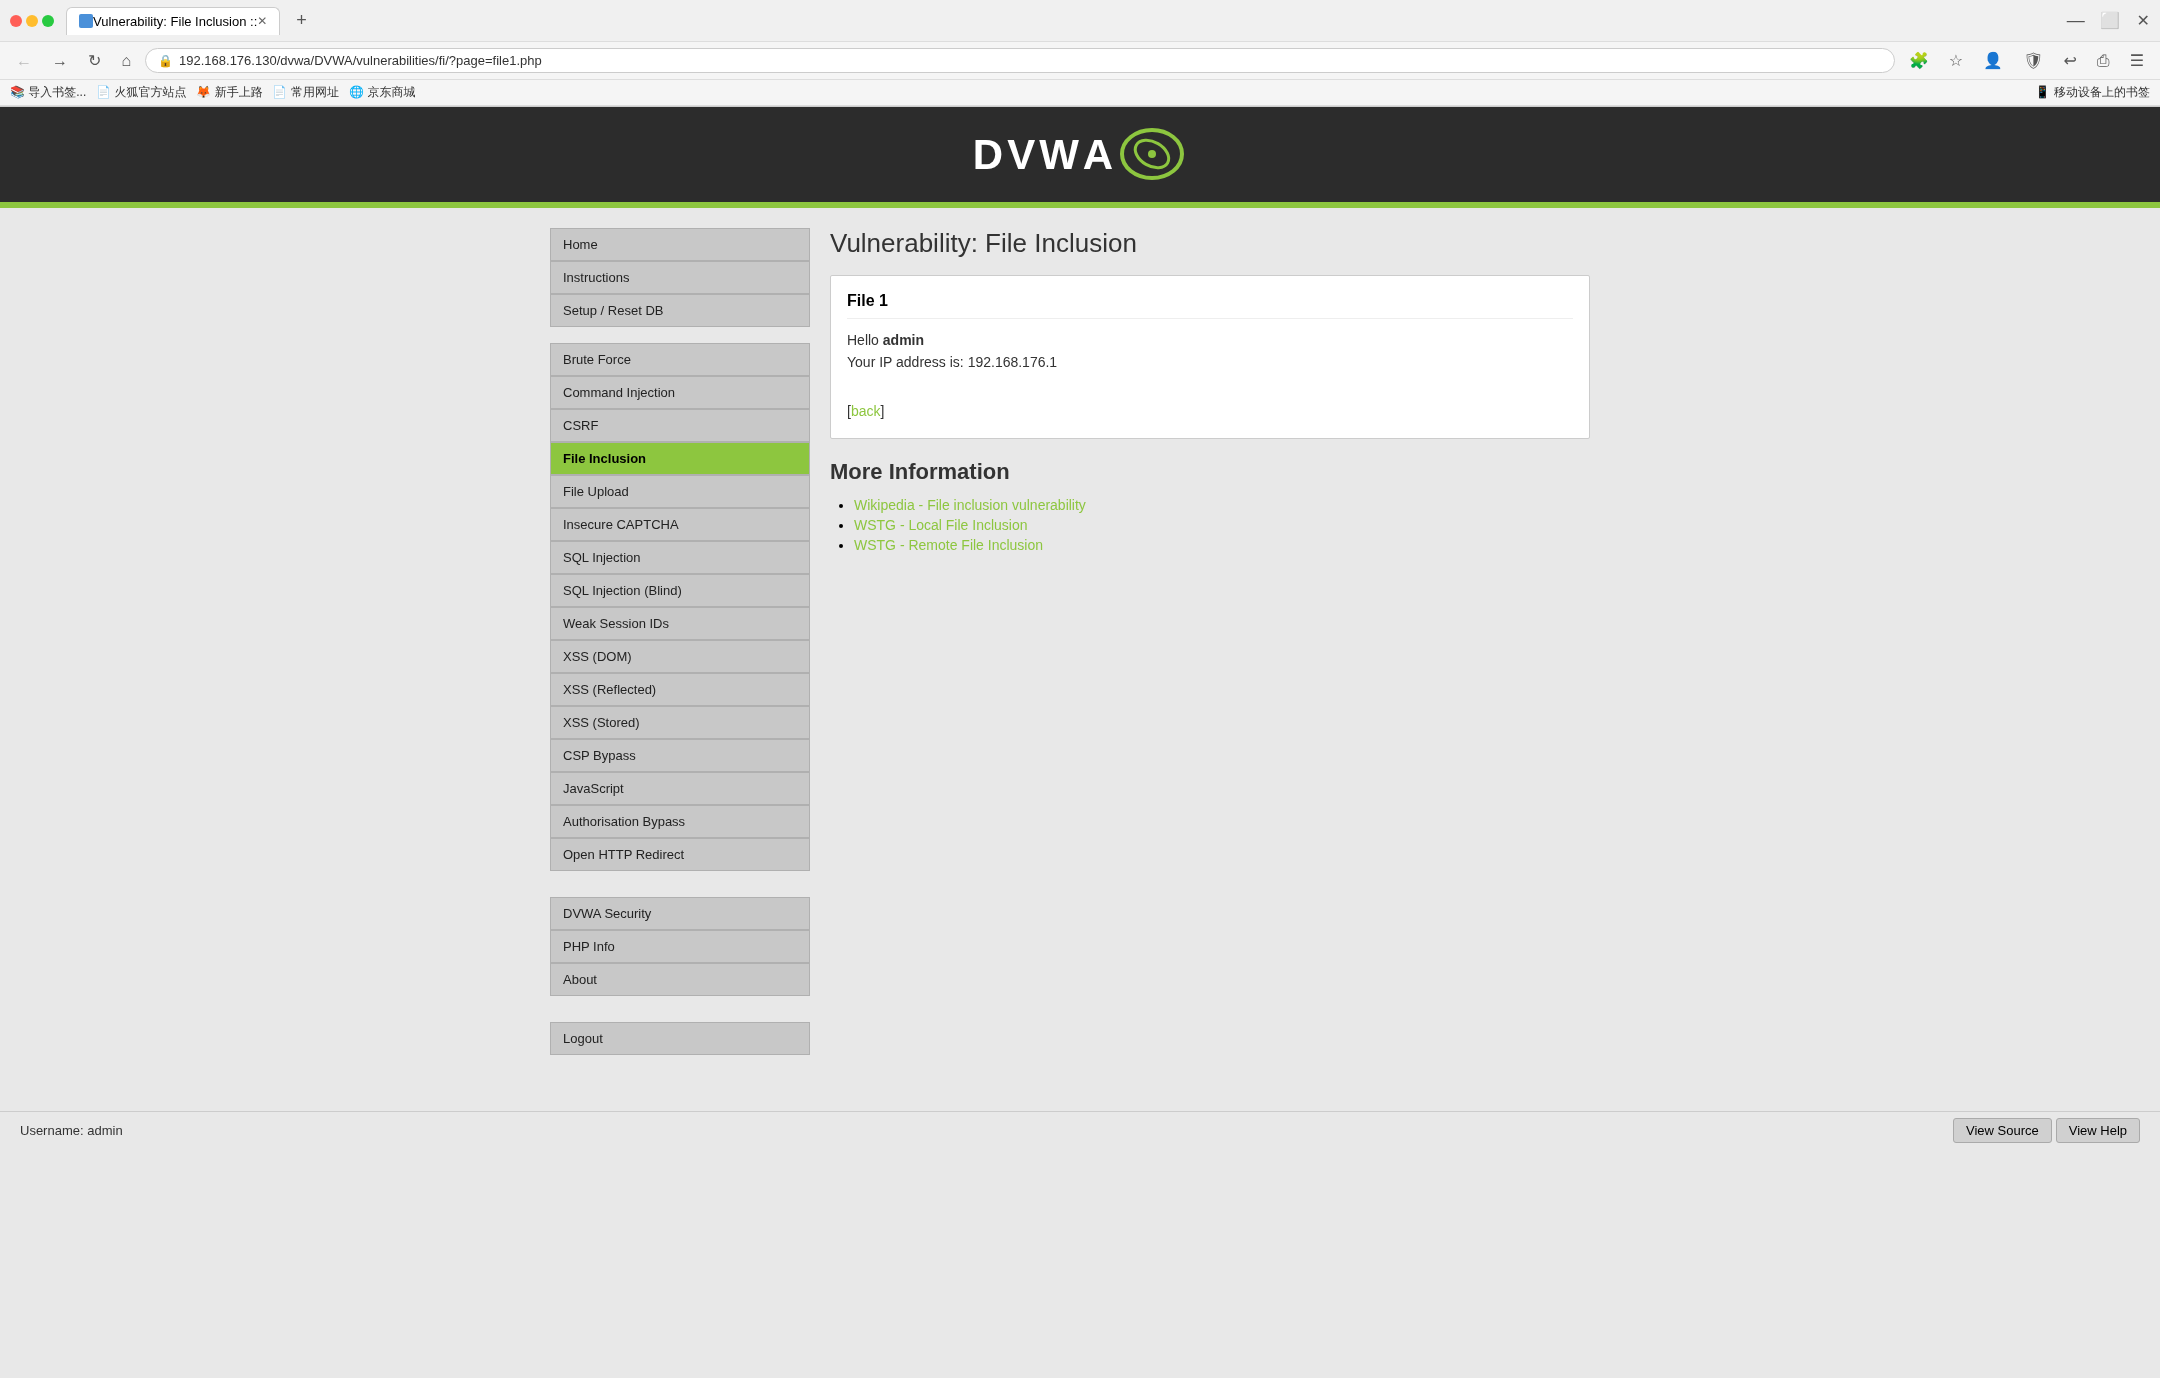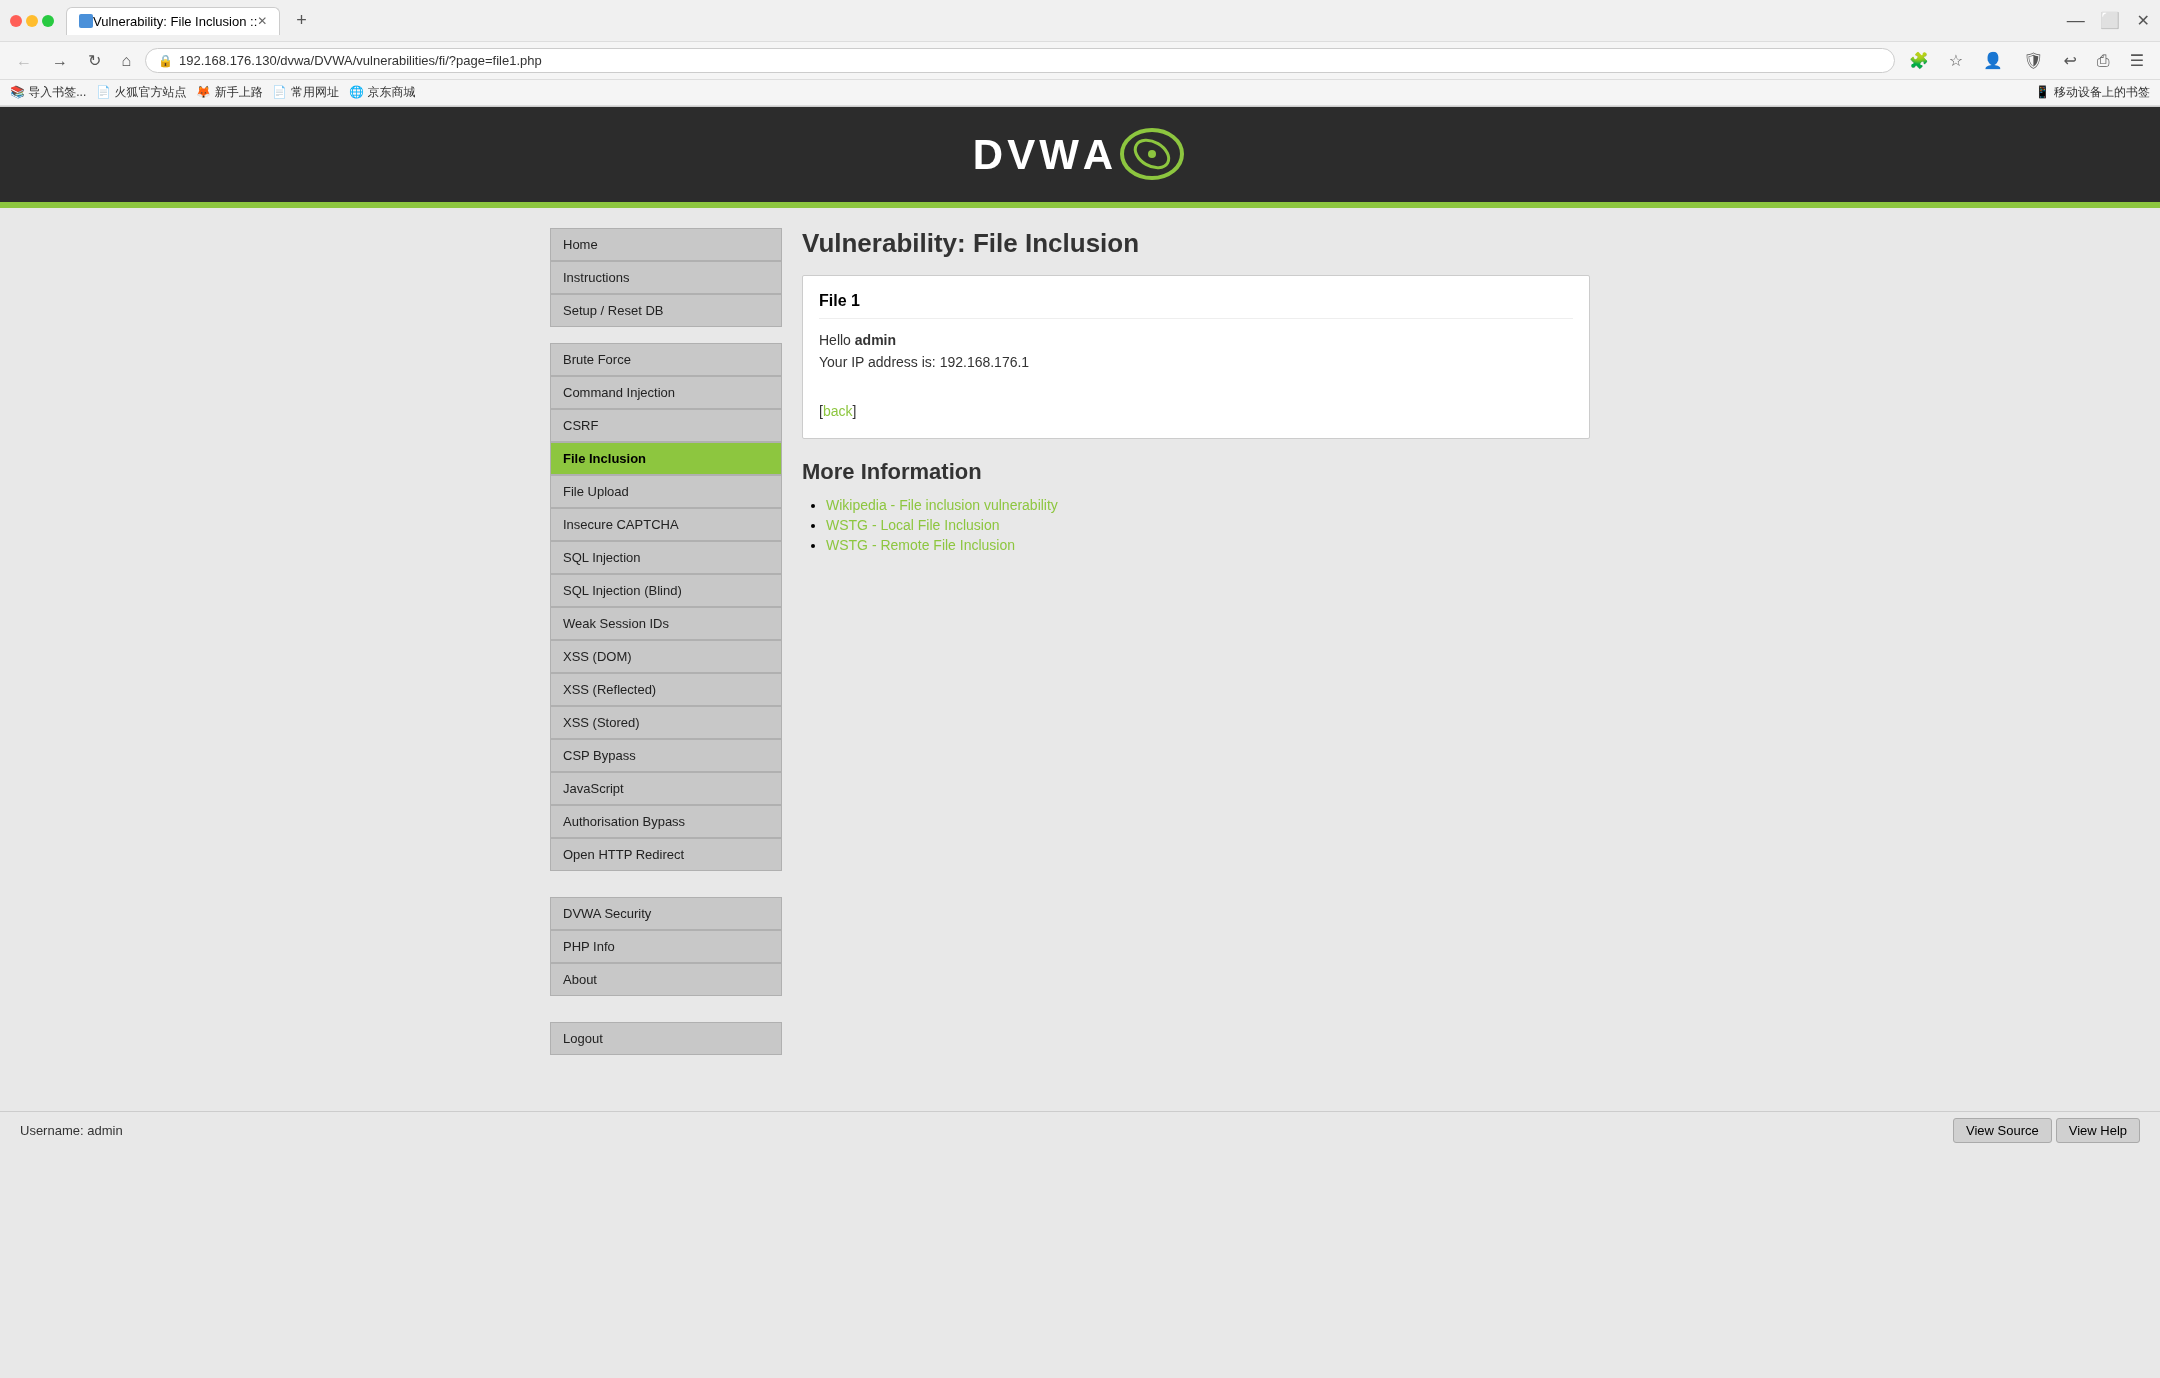--- a/index.html
+++ b/index.html
@@ -22,29 +22,29 @@
     .bookmark-item { cursor: pointer; display: flex; align-items: center; gap: 3px; }
 
     
     .page-wrapper { background: #e8e8e8; min-height: calc(100vh - 120px); }
     .dvwa-header { background: #2c2c2c; display: flex; align-items: center; justify-content: center; padding: 20px; }
     .green-bar { height: 6px; background: #8dc63f; }
 
     .content-area { display: flex; max-width: 1100px; margin: 0 auto; padding: 20px 20px; gap: 0; }
 
     
-    .sidebar { width: 232px; flex-shrink: 0; }
+    .sidebar { width: 260px; flex-shrink: 0; }
     .sidebar-nav { display: flex; flex-direction: column; gap: 0; margin-bottom: 16px; }
     .sidebar-item { padding: 8px 12px; background: #c8c8c8; border: 1px solid #b0b0b0; cursor: pointer; font-size: 13px; color: #222; text-decoration: none; display: block; }
     .sidebar-item.active { background: #8dc63f; color: #000000; font-weight: bold; }
     .sidebar-divider { height: 10px; }
 
     
     .main-content { flex: 1; padding: 0 20px; }
-    .page-title { font-size: 26px; font-weight: bold; color: #333; margin-bottom: 16px; }
+    .page-title { font-size: 26px; font-weight: normal; color: #333; margin-bottom: 16px; }
 
     
     .file-box { border: 1px solid #ccc; background: #fff; padding: 16px; margin-bottom: 20px; border-radius: 2px; }
     .file-box-title { font-size: 16px; font-weight: bold; margin-bottom: 10px; padding-bottom: 8px; border-bottom: 1px solid #eee; }
     .file-box-content { font-size: 14px; color: #333; line-height: 1.6; }
     .file-box-content strong { font-weight: bold; }
     .back-link { color: #8dc63f; text-decoration: none; }
 
     
     .more-info-title { font-size: 22px; font-weight: bold; margin-bottom: 12px; color: #333; }

